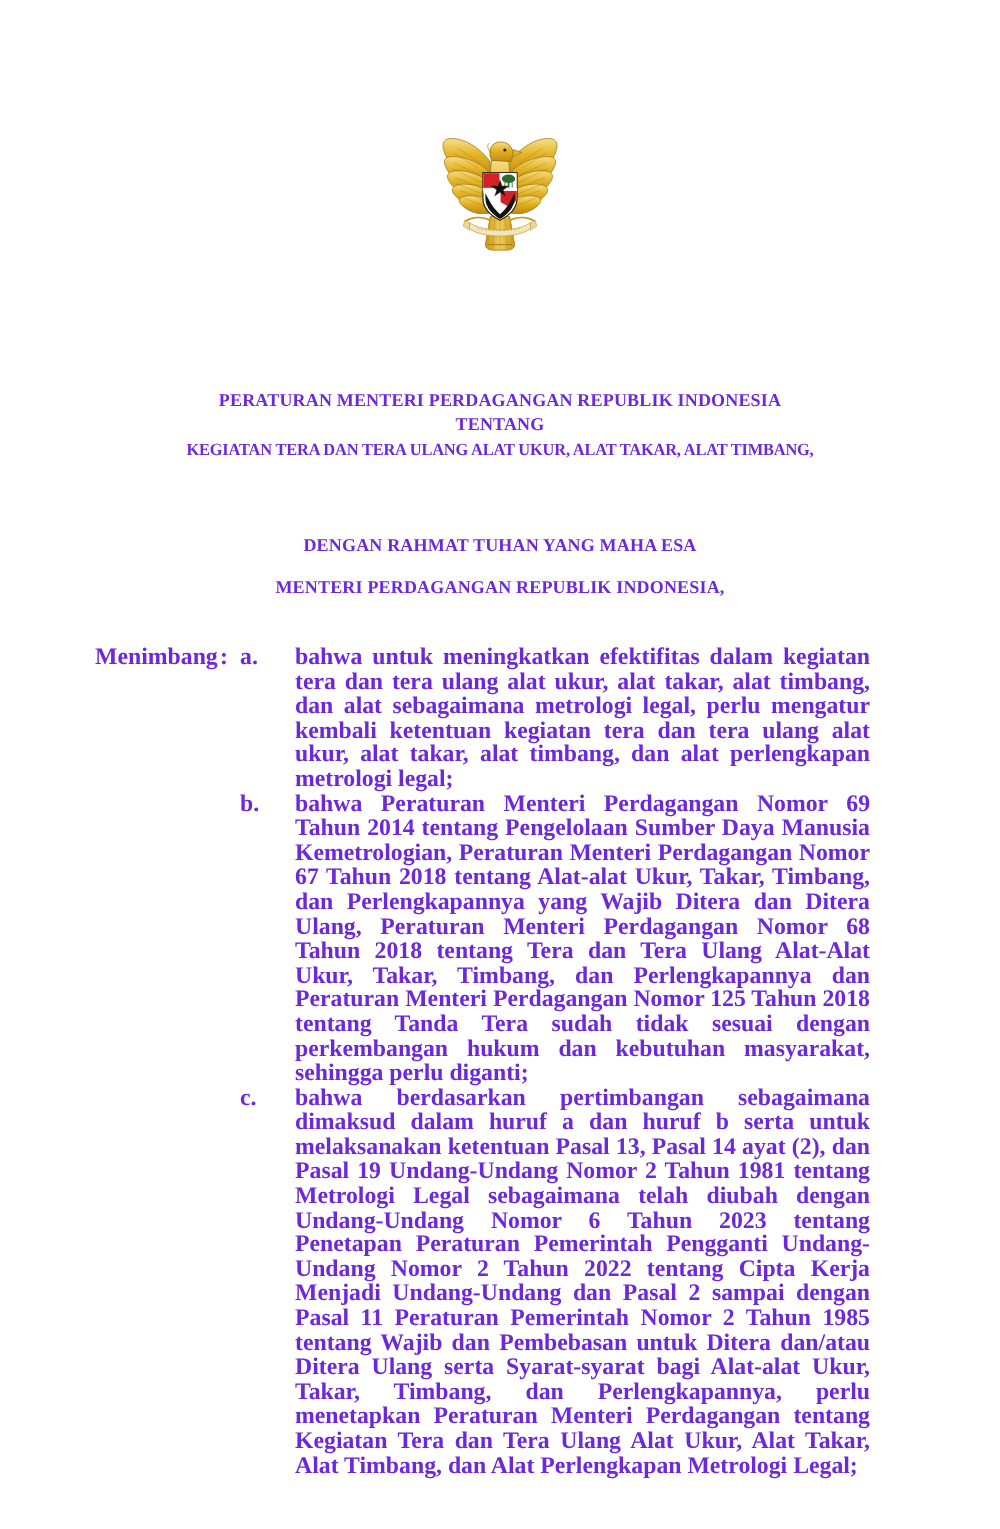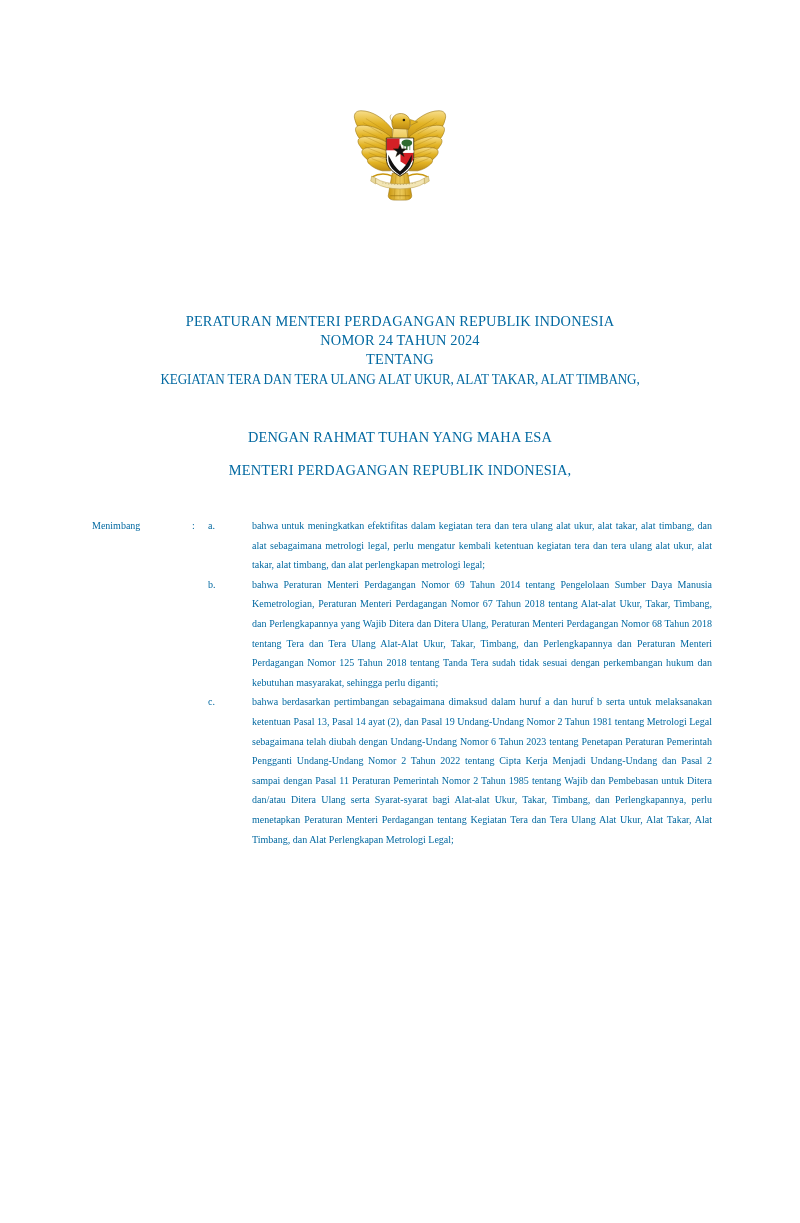--- a/index.html
+++ b/index.html
@@ -9,21 +9,22 @@
     background: #ffffff;
   }
   .page {
     position: relative;
     width: 800px;
     height: 1223px;
     background: #ffffff;
     margin: 0 auto;
     overflow: hidden;
     font-family: "Liberation Serif", "DejaVu Serif", serif;
-    color: #0369a1;
+    color: #6d28d9;
+    font-weight: bold;
   }
 
   
   .emblem-wrap {
     position: absolute;
     left: 0;
     top: 100px;
     width: 800px;
     display: flex;
     justify-content: center;
@@ -65,24 +66,24 @@
     line-height: 19px;
     letter-spacing: 0.15px;
     white-space: nowrap;
   }
   .center-line.rahmat { top: 428px; }
   .center-line.menteri { top: 461px; }
 
   
   .considering {
     position: absolute;
-    left: 92px;
+    left: 76px;
     top: 516px;
     width: 620px;
-    font-size: 10px;
+    font-size: 19px;
     line-height: 19.6px;
   }
   .considering-row {
     display: flex;
     align-items: flex-start;
   }
   .considering-label {
     width: 100px;
     flex: 0 0 100px;
     white-space: nowrap;
@@ -217,21 +218,20 @@
         <path d="M178 156 L170 160 L170 172 L180 166 Z" fill="#E8D79A" stroke="#B89A45" stroke-width="1"></path>
         <g stroke="#7d6a2a" stroke-width="1.2" opacity="0.65">
           <path d="M84 170 L86 170 M90 171 L92 171 M96 172 L98 172 M102 172.5 L104 172.5 M108 173 L110 173 M114 173 L116 173 M120 173 L122 173 M126 173 L128 173 M132 172.5 L134 172.5 M138 172 L140 172 M144 171 L146 171 M150 170 L152 170"></path>
         </g>
       </g>
     </svg>
   </div>
 
   <div class="title-block">
     <div class="title-line">PERATURAN MENTERI PERDAGANGAN REPUBLIK INDONESIA</div>
-    <div class="title-line">NOMOR 24 TAHUN 2024</div>
     <div class="title-line">TENTANG</div>
     <div class="title-line condensed">KEGIATAN TERA DAN TERA ULANG ALAT UKUR, ALAT TAKAR, ALAT TIMBANG,</div>
   </div>
 
   <div class="center-line menteri">MENTERI PERDAGANGAN REPUBLIK INDONESIA,</div>
 
   <div class="center-line rahmat">DENGAN RAHMAT TUHAN YANG MAHA ESA</div>
 
   <div class="considering">
 

